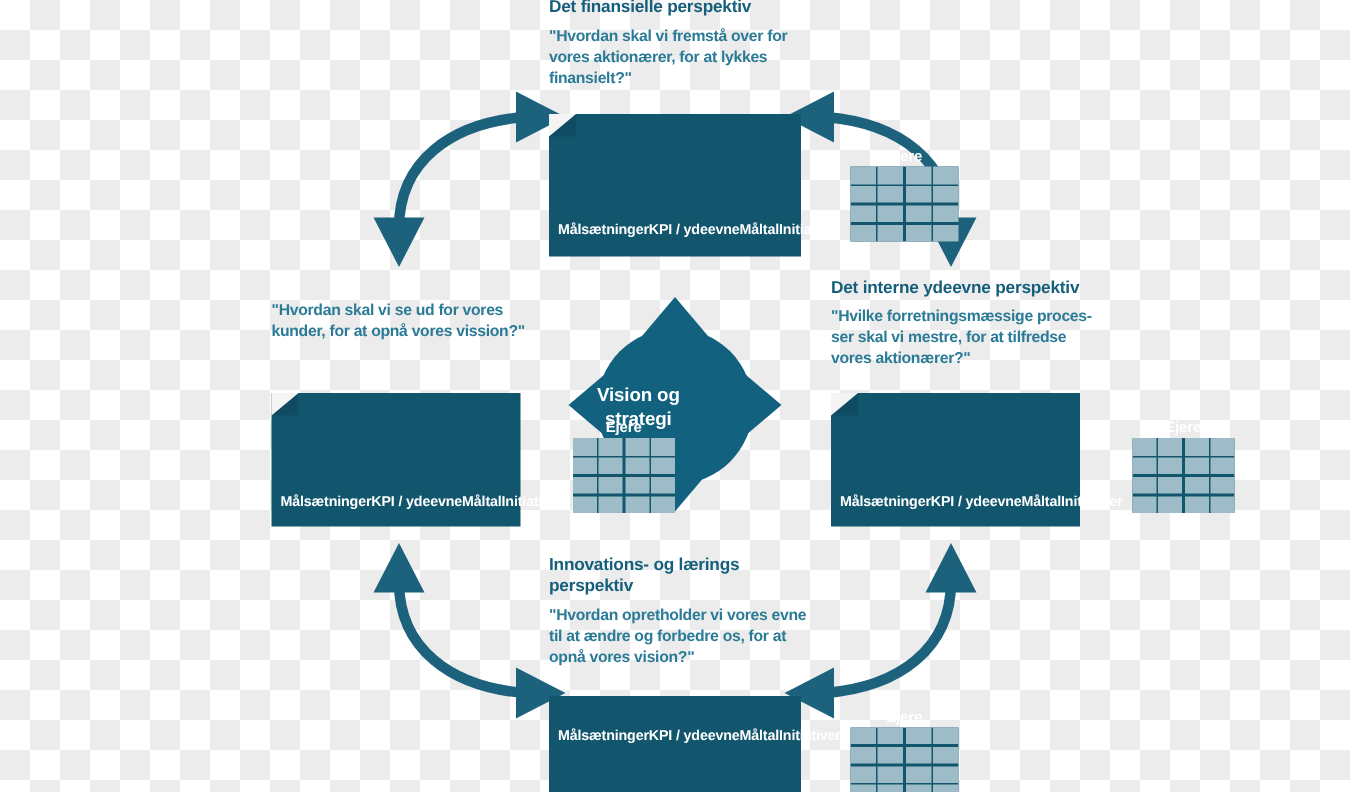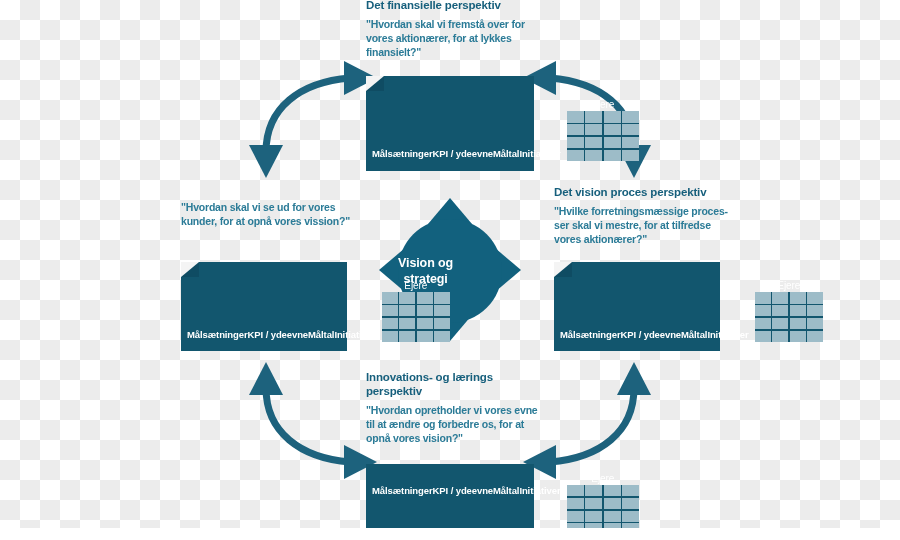--- a/index.html
+++ b/index.html
@@ -103,21 +103,21 @@
     line-height: 12.8px;
     height: 12.8px;
     white-space: nowrap;
     letter-spacing: -0.1px;
   }
   .grid-wrap {
     margin-left: 6px;
   }
   .grid-head {
     font-size: 10px;
-    font-weight: normal;
+    font-weight: bold;
     color: #ffffff;
     text-align: center;
     line-height: 13px;
     letter-spacing: -0.1px;
   }
   .grid {
     display: grid;
     gap: 1.5px;
     background: #12566e;
   }
@@ -250,21 +250,21 @@
           <div class="grid-cell"></div>
             <div class="grid-cell"></div>
             <div class="grid-cell"></div>
             <div class="grid-cell"></div>
         </div>
       </div>
     </div>
   </div>
 
   <div class="perspective" style="left:554px; top:185px; width:180px;">
-    <div class="p-title">Det vision proces perspektiv</div>
+    <div class="p-title">Det interne ydeevne perspektiv</div>
     <div class="p-quote" style="margin-top:6px;">"Hvilke forretningsmæssige proces-ser skal vi mestre, for at tilfredse vores aktionærer?"</div>
   </div>
   <div class="panel" style="left:554px; top:262px; width:166px; height:89px; position:absolute;">
     <div class="panel-fold-shade"></div>
     <div class="panel-fold"></div>
     <div class="panel-inner" style="padding:0 10px 9px 6px;">
       <div class="row-labels">
         <div class="row-label">Målsætninger</div>
         <div class="row-label">KPI / ydeevne</div>
         <div class="row-label">Måltal</div>

